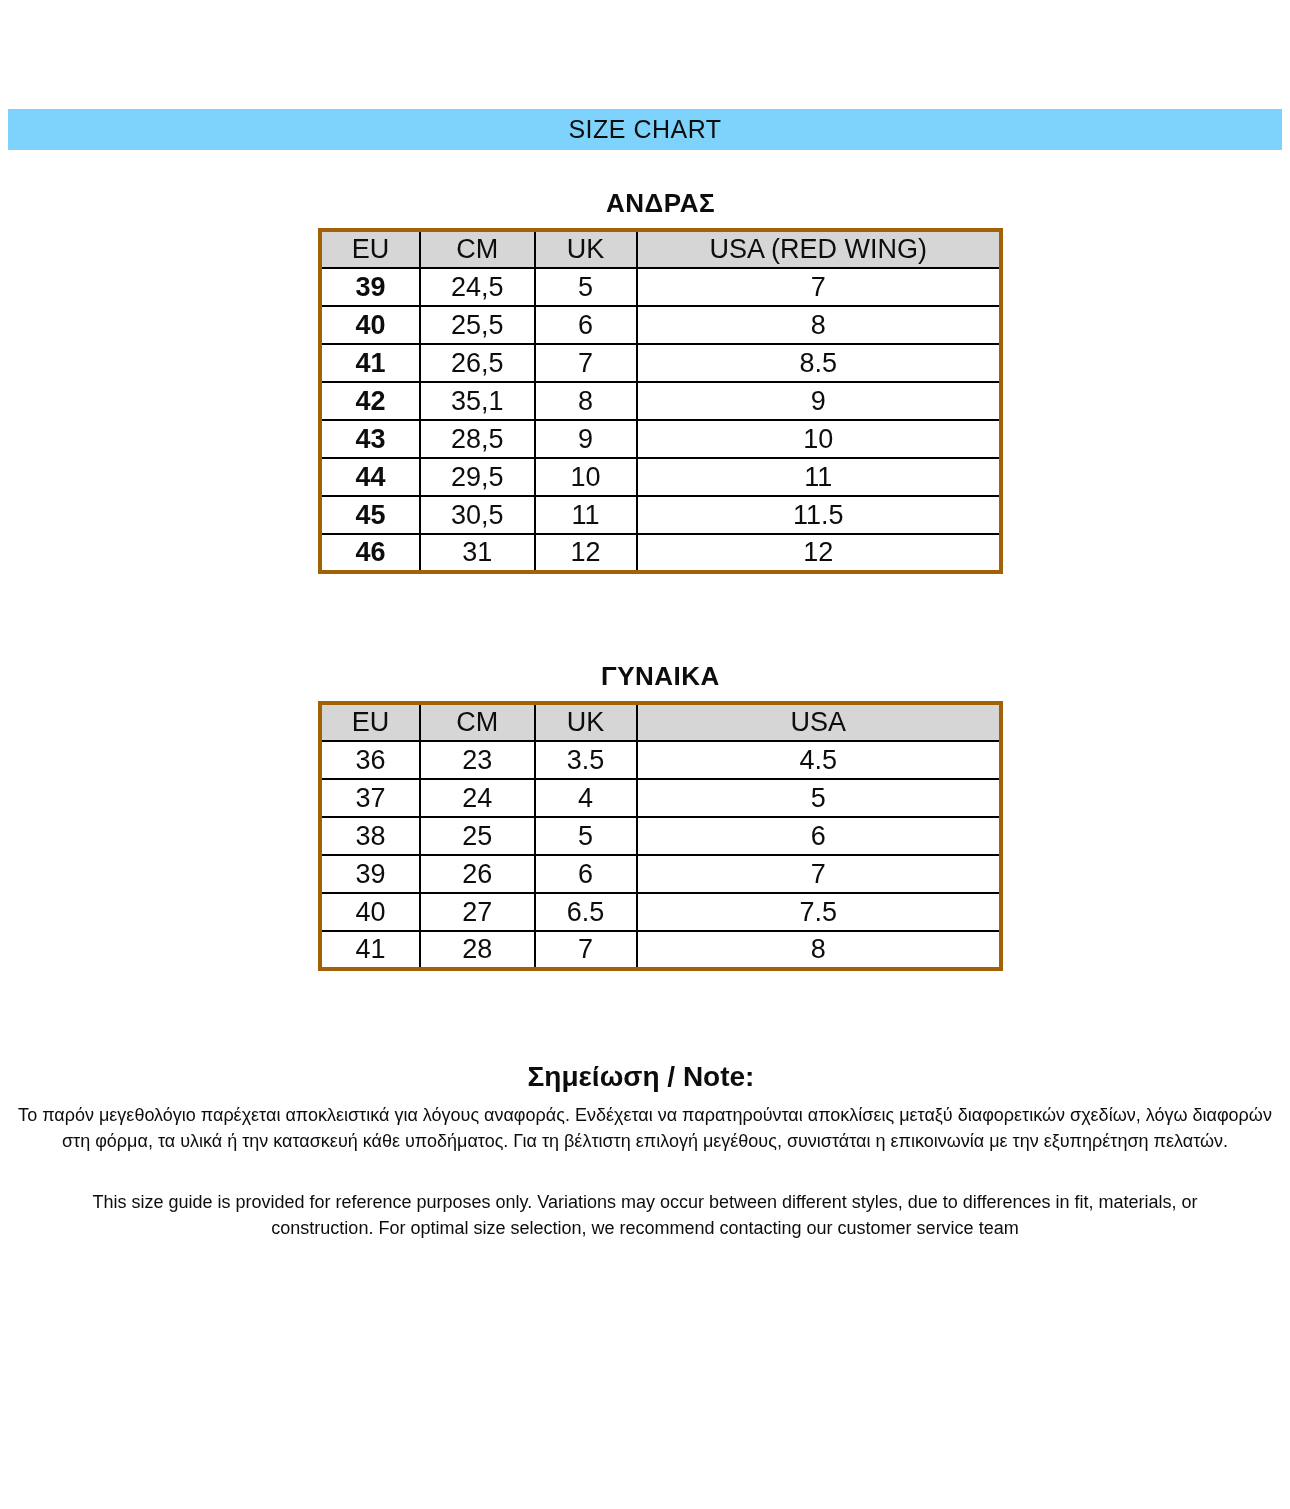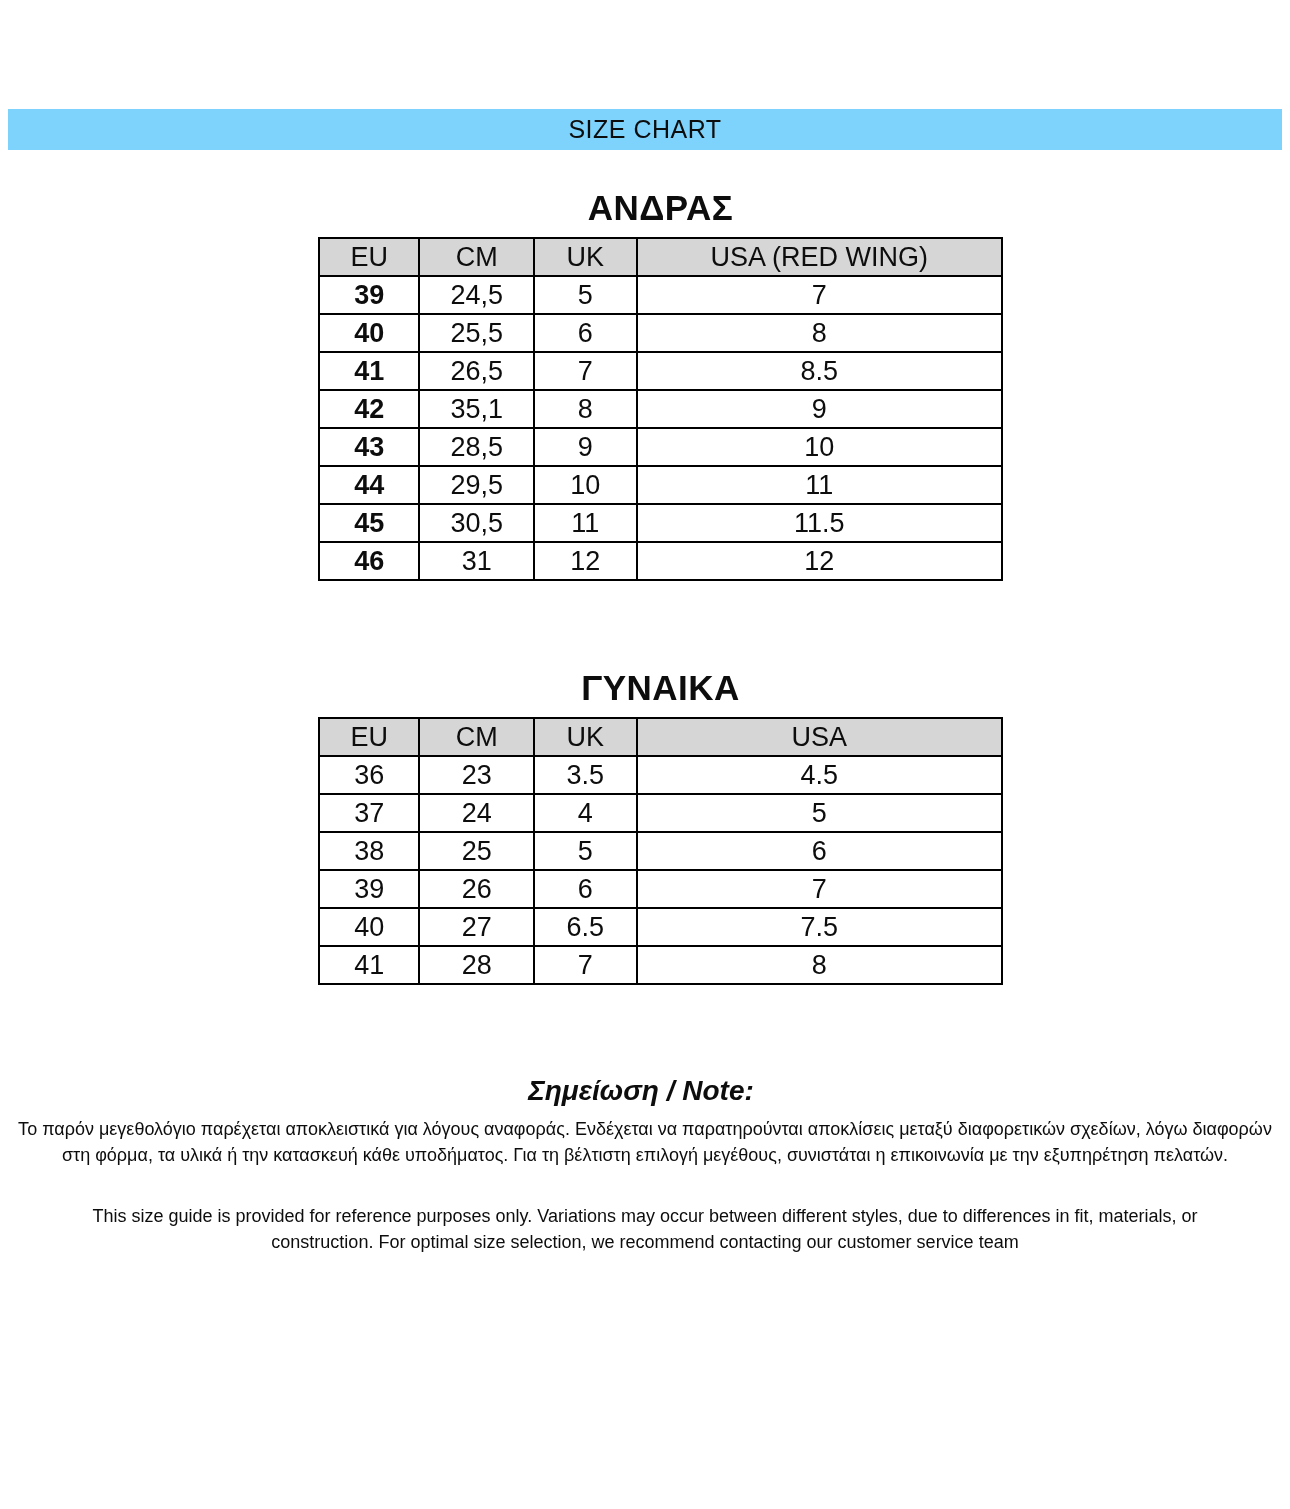--- a/index.html
+++ b/index.html
@@ -31,31 +31,31 @@
     letter-spacing: 0.5px;
     font-weight: 500;
   }
   .table-section {
     width: 685px;
     margin-left: 318px;
   }
   .table-section h2 {
     margin: 0 0 9px 0;
     text-align: center;
-    font-size: 35px;
+    font-size: 26px;
     font-weight: bold;
     letter-spacing: 0.5px;
   }
   .section-men h2 { padding-top: 38px; }
   .section-women h2 { padding-top: 87px; }
   table.size-table {
     width: 100%;
     border-collapse: collapse;
     table-layout: fixed;
-    border: 1px solid #a16207;
+    border: 4px solid #a16207;
   }
   table.size-table th,
   table.size-table td {
     border: 2px solid #000;
     height: 38px;
     padding: 0 4px;
     text-align: center;
     vertical-align: middle;
     font-size: 27px;
     font-weight: normal;
@@ -71,21 +71,20 @@
   table.size-table th:nth-child(4) { width: 53.5%; }
   table.size-table.bold-first-col td:first-child { font-weight: bold; }
   .notes {
     margin-top: 90px;
     text-align: center;
   }
   .notes h3 {
     margin: 0 8px 10px 0;
     font-size: 28px;
     font-weight: bold;
-    font-style: italic;
   }
   .note-paragraph {
     margin: 0;
     padding: 0 14px;
     font-size: 18px;
     line-height: 1.42;
   }
   .note-paragraph.english {
     margin-top: 36px;
     padding: 0 48px;

